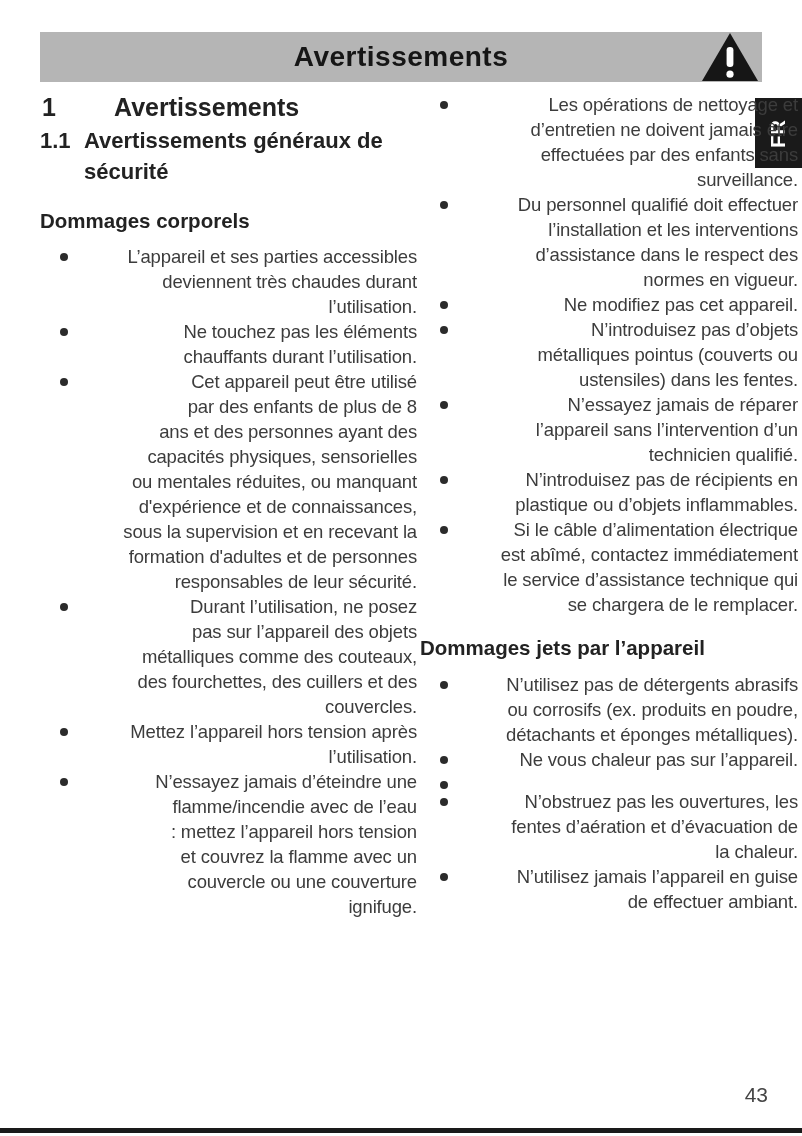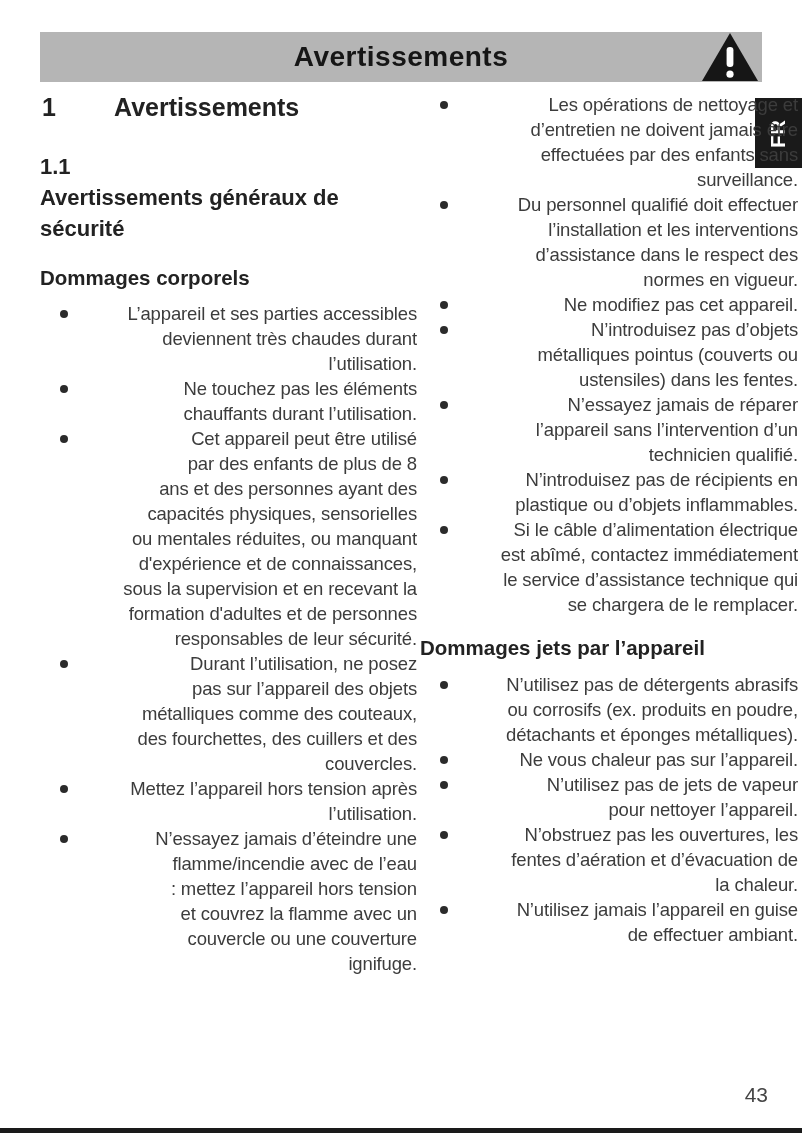--- a/index.html
+++ b/index.html
@@ -33,21 +33,21 @@
     letter-spacing:1px;
   }
   
   .col{position:absolute;top:90px;}
   .col-left{left:40px;width:377px;}
   .col-right{left:420px;width:378px;}
 
   .h1{display:flex;font-size:25px;line-height:30px;font-weight:700;color:#222;margin:2px 0 0 2px;}
   .h1 .num{width:72px;flex:none;}
 
-  .h2{display:flex;font-size:22px;line-height:31px;font-weight:700;color:#222;margin-top:29px;flex-direction:column;}
+  .h2{display:flex;font-size:22px;line-height:31px;font-weight:700;color:#222;margin-top:3px;}
   .h2 .num{width:44px;flex:none;}
   .h2 .ttl{white-space:pre-line;}
 
   .h3{font-size:20.5px;line-height:26px;font-weight:700;color:#222;margin-top:21px;}
 
   ul.bullets{list-style:none;margin:10px 0 0 0;padding:0;
     font-size:18.5px;line-height:25px;letter-spacing:-0.15px;color:#3c3c3c;}
   li.bullet{display:flex;padding-left:20px;text-align:right;}
   li.bullet .dot{width:28px;flex:none;}
   li.bullet .dot::before{
@@ -192,22 +192,20 @@
         <span class="btext">N’utilisez pas de détergents abrasifs
 ou corrosifs (ex. produits en poudre,
 détachants et éponges métalliques).</span>
       </li>
     <li class="bullet">
         <span class="dot"></span>
         <span class="btext">Ne vous chaleur pas sur l’appareil.</span>
       </li>
     <li class="bullet">
         <span class="dot"></span>
-        <span class="btext">N’utilisez pas de jets de vapeur
-pour nettoyer l’appareil.</span>
       </li>
     <li class="bullet">
         <span class="dot"></span>
         <span class="btext">N’obstruez pas les ouvertures, les
 fentes d’aération et d’évacuation de
 la chaleur.</span>
       </li>
     <li class="bullet">
         <span class="dot"></span>
         <span class="btext">N’utilisez jamais l’appareil en guise

